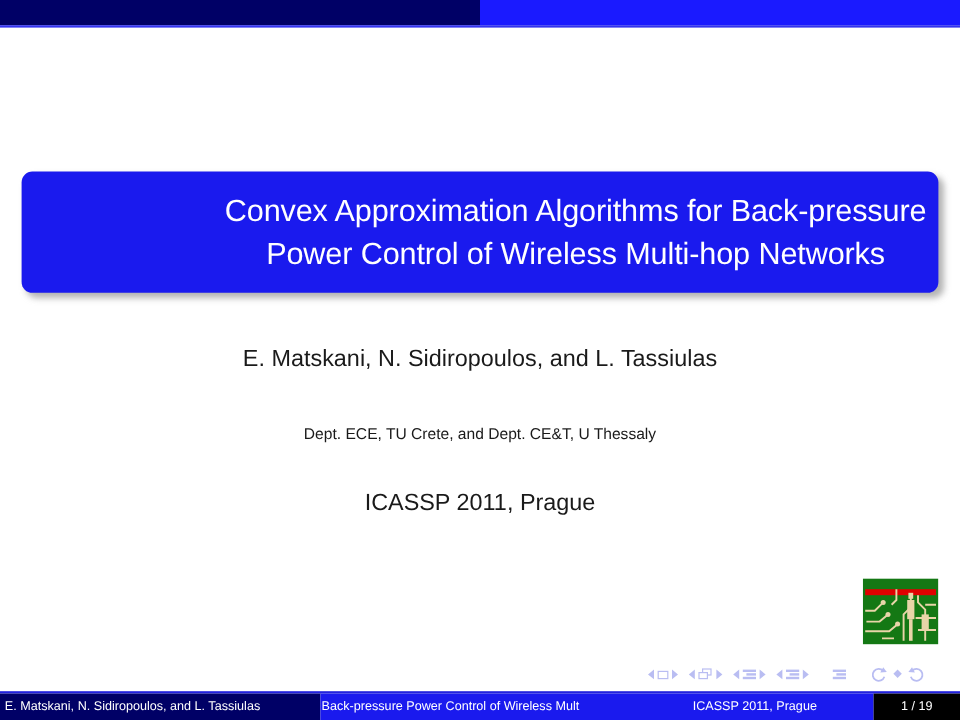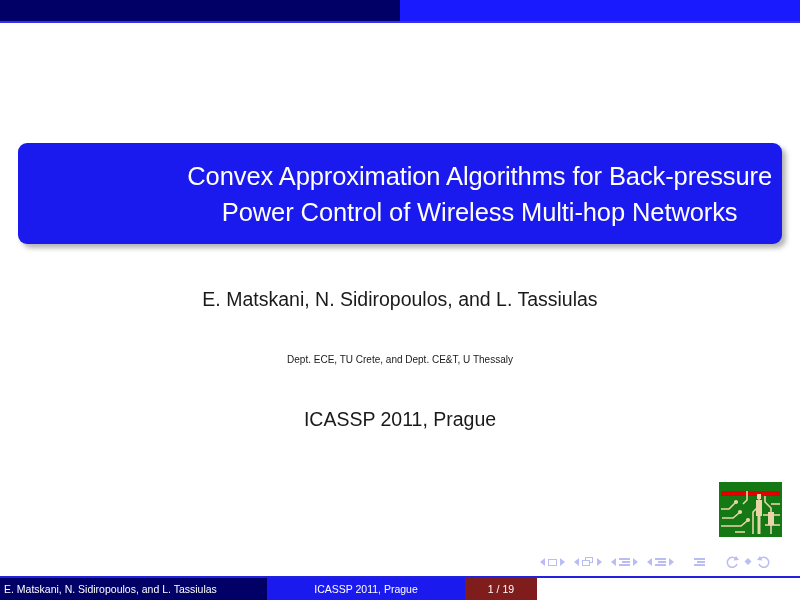--- a/index.html
+++ b/index.html
@@ -84,21 +84,21 @@
     font-size: 19.5px;
     font-family: "Liberation Sans", sans-serif;
   }
   .affiliation {
     position: absolute;
     left: 0;
     top: 354px;
     width: 800px;
     text-align: center;
     color: #1a1a1a;
-    font-size: 10px;
+    font-size: 13px;
     font-family: "Liberation Sans", sans-serif;
   }
   .venue {
     position: absolute;
     left: 0;
     top: 408px;
     width: 800px;
     text-align: center;
     color: #1a1a1a;
     font-size: 19.5px;
@@ -200,21 +200,21 @@
     background: #1a1aee;
     padding-left: 1px;
   }
   .f-venue {
     width: 198px;
     background: #1a1aee;
     justify-content: center;
   }
   .f-page {
     width: 72px;
-    background: #7f1d1d;
+    background: #000000;
     justify-content: center;
   }
 </style>
 </head>
 <body>
 
 <div class="headbar">
   <div class="headbar-left"></div>
   <div class="headbar-right"></div>
 </div>
@@ -320,15 +320,16 @@
         <path d="M23 3 L26.5 6.5 L23 10 L19.5 6.5 Z"></path>
       </g>
     </svg>
   </div>
 
 </div>
 
 <div class="footer-rule"></div>
 <div class="footer">
   <div class="f-seg f-author">E. Matskani, N. Sidiropoulos, and L. Tassiulas</div>
+  <div class="f-seg f-title">Back-pressure Power Control of Wireless Mult</div>
   <div class="f-seg f-venue">ICASSP 2011, Prague</div>
   <div class="f-seg f-page">1 / 19</div>
 </div>
 
 </body></html>

